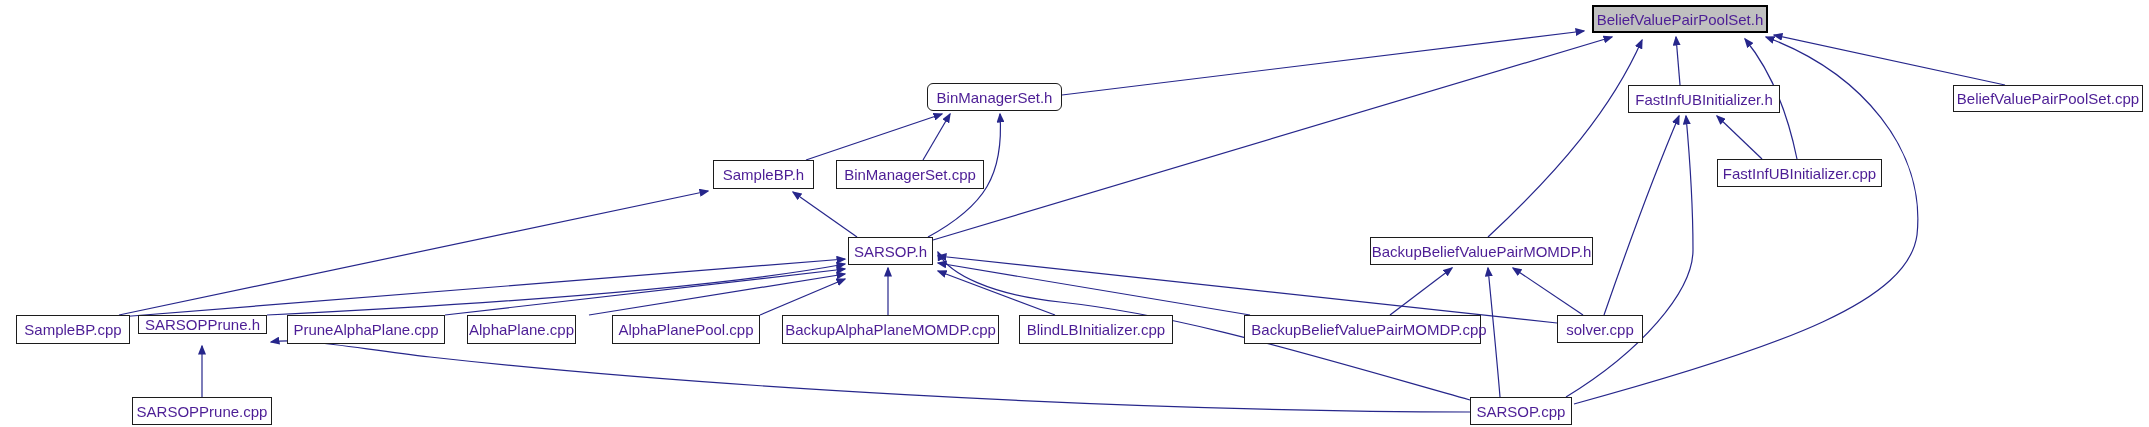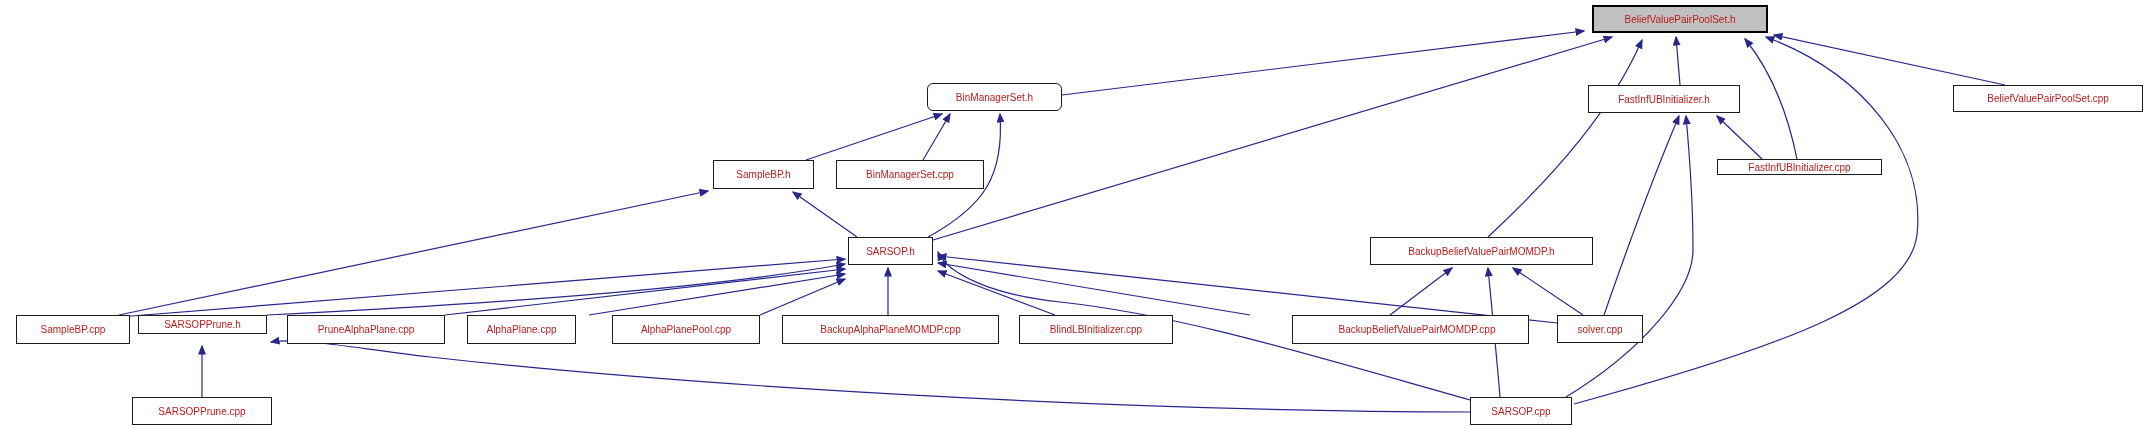--- a/index.html
+++ b/index.html
@@ -9,22 +9,22 @@
     background:#ffffff;
     font-family:"Liberation Sans","DejaVu Sans",sans-serif;
     overflow:hidden;
   }
   #edges{position:absolute;left:0;top:0;width:2149px;height:427px;}
   .node{
     position:absolute;
     box-sizing:border-box;
     border:1px solid #1c1c1c;
     background:#ffffff;
-    color:#b91c1c;
-    font-size:10px;
+    color:#4c1d95;
+    font-size:15px;
     text-align:center;
     white-space:nowrap;
     display:flex;align-items:center;justify-content:center;
     cursor:pointer;
   }
   .node.root{
     border:2px solid #000000;
     background:#c0c0c0;
     font-weight:normal;
   }
@@ -69,32 +69,32 @@
         <path class="edge" d="M 1390 315 L 1452 268" stroke="#26268b" marker-end="url(#arrow)"></path>
         <path class="edge" d="M 1583 315 L 1513 268" stroke="#26268b" marker-end="url(#arrow)"></path>
         <path class="edge" d="M 1500 397 C 1497 360 1492 310 1488 268" stroke="#26268b" marker-end="url(#arrow)"></path>
         <path class="edge" d="M 202 397 L 202 346" stroke="#26268b" marker-end="url(#arrow)"></path>
         <path class="edge" d="M 1470 412 C 1100 411 680 385 430 357 C 358 349 302 337 271 342" stroke="#26268b" marker-end="url(#arrow)"></path>
       </g>
   </svg>
   <div id="nodes">
       <div class="node root" style="left: 1592px; top: 5px; width: 176px; height: 28px;">BeliefValuePairPoolSet.h</div>
       <div class="node" style="left: 927px; top: 83px; width: 135px; height: 28px; border-radius: 6px;">BinManagerSet.h</div>
-      <div class="node" style="left: 1588px; top: 85px; width: 152px; height: 28px;">FastInfUBInitializer.h</div>
+      <div class="node" style="left: 1628px; top: 85px; width: 152px; height: 28px;">FastInfUBInitializer.h</div>
       <div class="node" style="left: 1953px; top: 85px; width: 190px; height: 27px;">BeliefValuePairPoolSet.cpp</div>
       <div class="node" style="left: 713px; top: 160px; width: 101px; height: 29px;">SampleBP.h</div>
       <div class="node" style="left: 836px; top: 160px; width: 148px; height: 29px;">BinManagerSet.cpp</div>
-      <div class="node" style="left: 1717px; top: 159px; width: 165px; height: 16px;">FastInfUBInitializer.cpp</div>
+      <div class="node" style="left: 1717px; top: 159px; width: 165px; height: 28px;">FastInfUBInitializer.cpp</div>
       <div class="node" style="left: 848px; top: 237px; width: 85px; height: 28px;">SARSOP.h</div>
       <div class="node" style="left: 1370px; top: 237px; width: 223px; height: 28px;">BackupBeliefValuePairMOMDP.h</div>
       <div class="node" style="left: 16px; top: 315px; width: 114px; height: 29px;">SampleBP.cpp</div>
       <div class="node" style="left: 138px; top: 315px; width: 129px; height: 19px; text-align: right;">SARSOPPrune.h</div>
       <div class="node" style="left: 287px; top: 315px; width: 158px; height: 29px;">PruneAlphaPlane.cpp</div>
       <div class="node" style="left: 467px; top: 315px; width: 109px; height: 29px;">AlphaPlane.cpp</div>
       <div class="node" style="left: 612px; top: 315px; width: 148px; height: 29px;">AlphaPlanePool.cpp</div>
       <div class="node" style="left: 782px; top: 315px; width: 217px; height: 29px;">BackupAlphaPlaneMOMDP.cpp</div>
       <div class="node" style="left: 1019px; top: 315px; width: 154px; height: 29px;">BlindLBInitializer.cpp</div>
-      <div class="node" style="left: 1292px; top: 315px; width: 237px; height: 29px; padding-left: 13px;">BackupBeliefValuePairMOMDP.cpp</div>
+      <div class="node" style="left: 1244px; top: 315px; width: 237px; height: 29px; padding-left: 13px;">BackupBeliefValuePairMOMDP.cpp</div>
       <div class="node" style="left: 1557px; top: 315px; width: 86px; height: 28px;">solver.cpp</div>
       <div class="node" style="left: 132px; top: 397px; width: 140px; height: 28px;">SARSOPPrune.cpp</div>
       <div class="node" style="left: 1470px; top: 397px; width: 102px; height: 28px;">SARSOP.cpp</div>
     </div>
 </div>
 
 </body></html>

